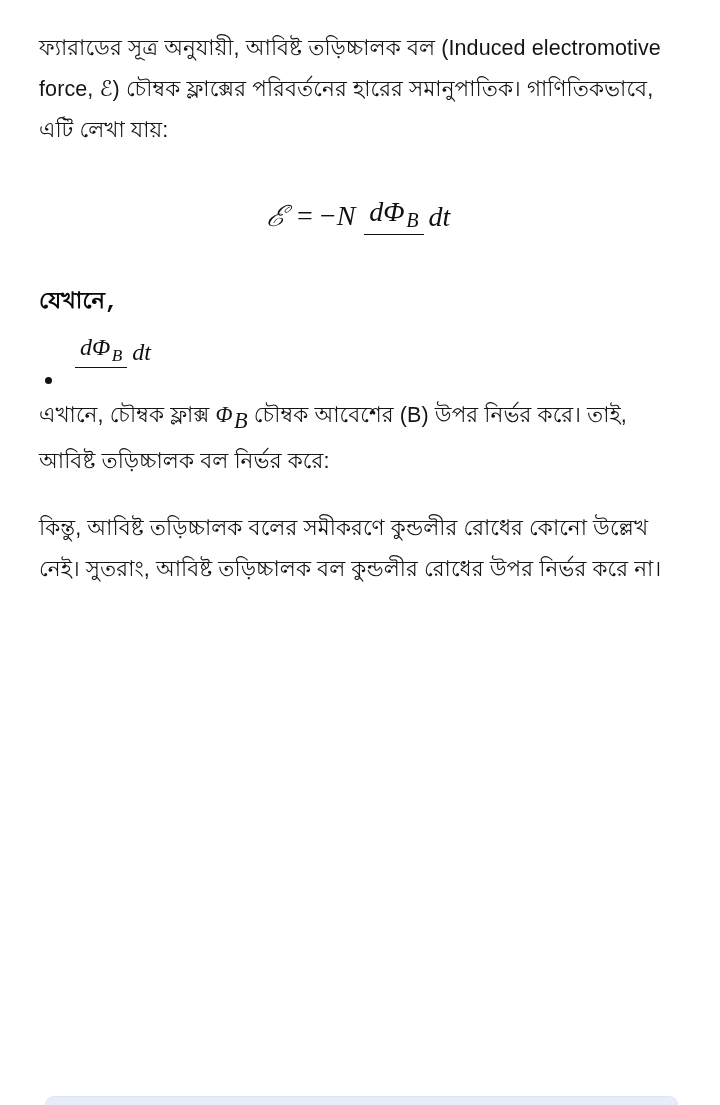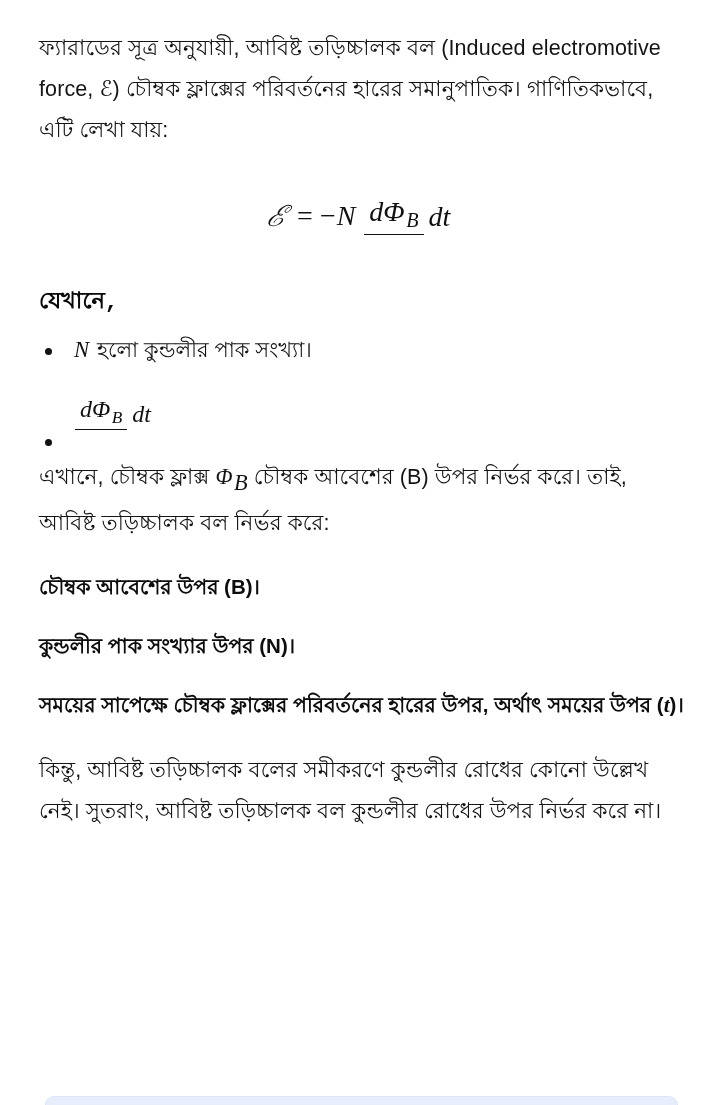--- a/index.html
+++ b/index.html
@@ -204,43 +204,33 @@
         <span class="num"><span>dΦ</span><span class="sub">B</span></span>
         <span class="den">dt</span>
       </span>
     </span>
   </div>
 
   <h2 class="heading">যেখানে,</h2>
 
   <ul class="bullets">
 
-    <li>
-      <span class="inline-math n-var">N</span><span class="li-inline"> হলো কুন্ডলীর পাক সংখ্যা।</span>
-    </li>
 
 
     <li class="has-frac">
       <div class="li-frac-row">
         <span class="math frac">
           <span class="num"><span>dΦ</span><span class="sub">B</span></span>
           <span class="den">dt</span>
         </span>
       </div>
     </li>
 
   </ul>
 
   <p class="para gap-top"><span>এখানে, চৌম্বক ফ্লাক্স </span><span class="inline-math">Φ</span><span class="inline-math sub">B</span><span> চৌম্বক আবেশের (B) উপর নির্ভর করে। তাই, আবিষ্ট তড়িচ্চালক বল নির্ভর করে:</span></p>
 
-  <div class="strong-block">
-    <p class="strong-line">চৌম্বক আবেশের উপর (B)।</p>
-
-    <p class="strong-line">কুন্ডলীর পাক সংখ্যার উপর (N)।</p>
-
-    <p class="strong-line"><span>সময়ের সাপেক্ষে চৌম্বক ফ্লাক্সের পরিবর্তনের হারের উপর, অর্থাৎ সময়ের উপর (</span><span class="inline-math">t</span><span>)।</span></p>
-  </div>
 
   <p class="para gap-top">কিন্তু, আবিষ্ট তড়িচ্চালক বলের সমীকরণে কুন্ডলীর রোধের কোনো উল্লেখ নেই। সুতরাং, আবিষ্ট তড়িচ্চালক বল কুন্ডলীর রোধের উপর নির্ভর করে না।</p>
 
 </div>
 
 <div class="bottom-card"></div>
 
 </body></html>

